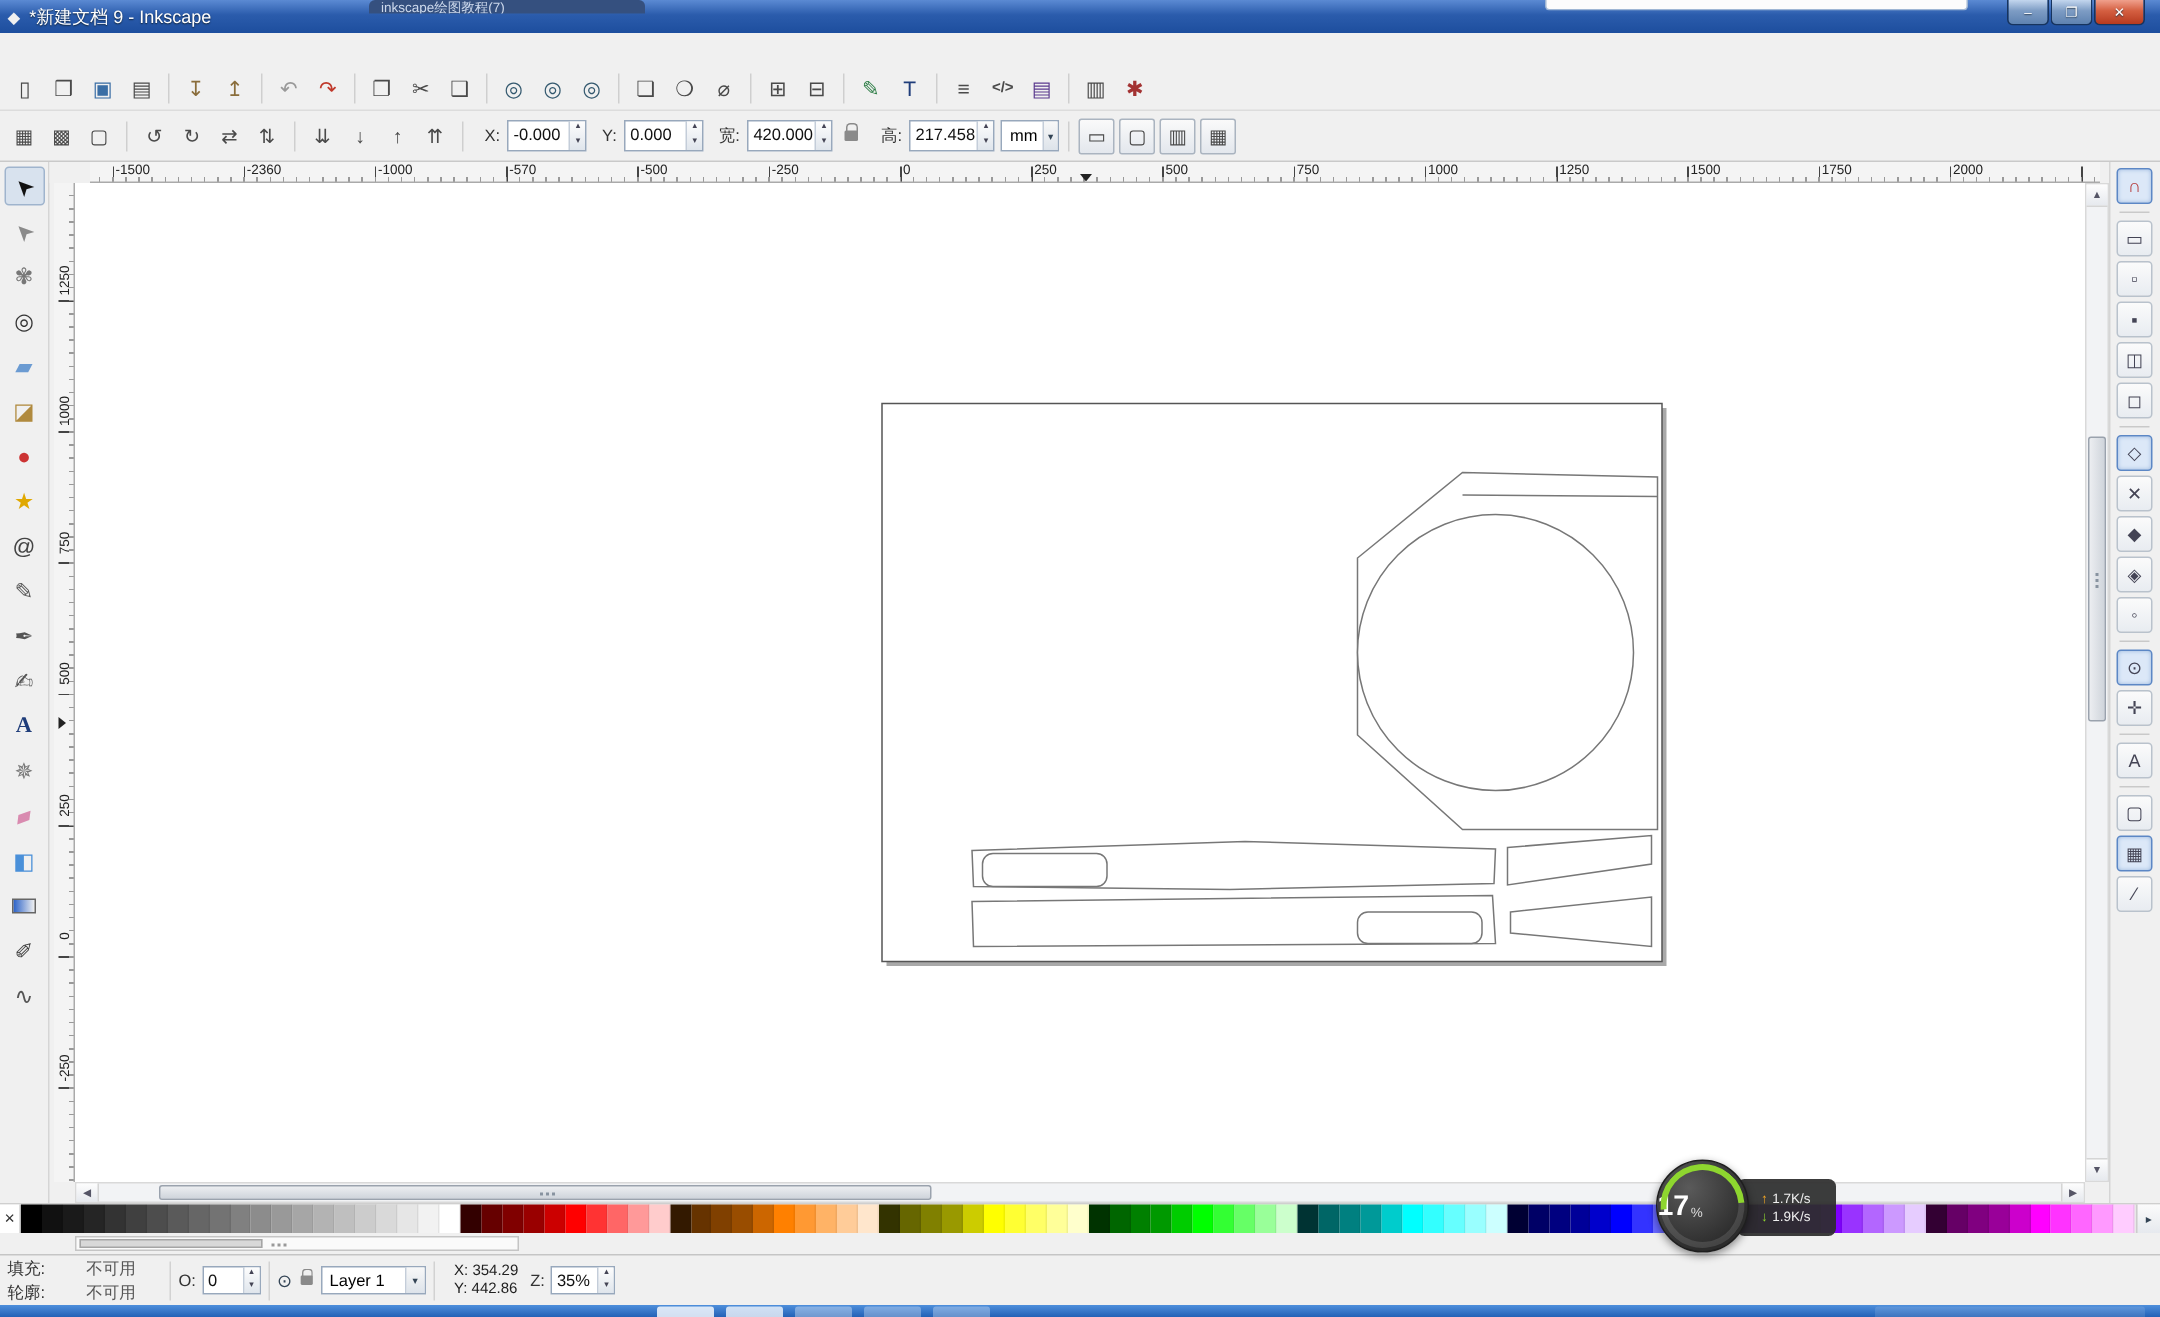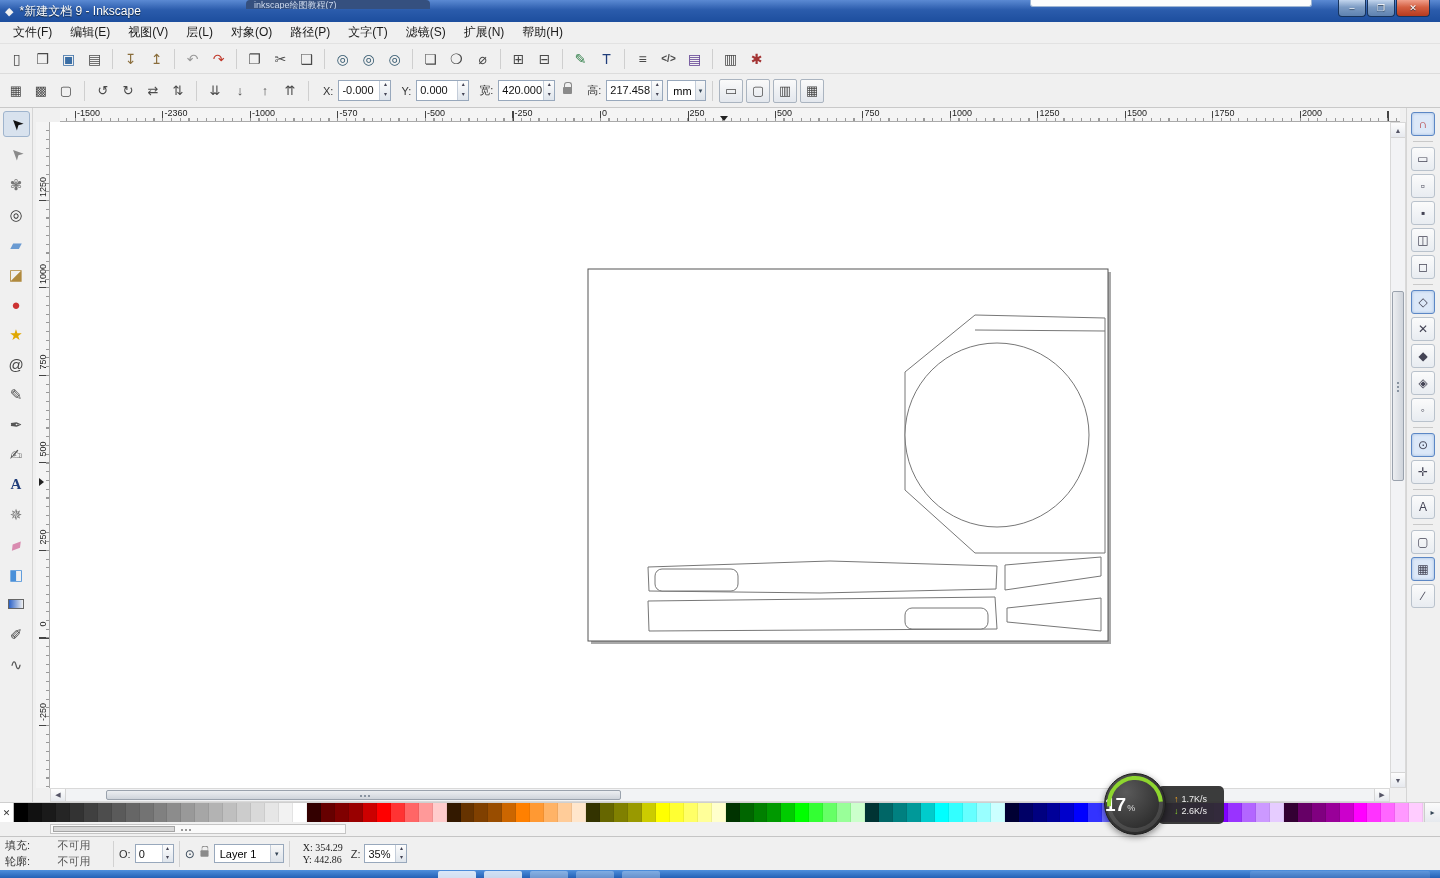--- a/index.html
+++ b/index.html
@@ -105,21 +105,21 @@
 .fillstroke{display:grid;grid-template-columns:auto auto;column-gap:10px;row-gap:1px;padding-left:5px;font-size:11px;min-width:108px;flex:none}
 .fs-label{color:#333}
 .fs-value{color:#555}
 .opacity-box{display:flex;align-items:center;gap:4px;font-size:11px;flex:none;color:#333}
 .layer-ctrl{display:flex;align-items:center;gap:5px;flex:none}
 .eye-icon{font-size:12px;color:#345}
 .mini-lock.sb{transform:scale(.9)}
 .layer-select{display:flex;height:19px;border:1px solid #98a8bc;background:#fff;align-items:center;font-size:11px;padding-left:5px;width:70px;justify-content:space-between}
 .dd-btn{width:13px;height:100%;background:linear-gradient(#f8f8f8,#dde3ea);border-left:1px solid #c4cdd9;font-size:7px;display:flex;align-items:center;justify-content:center;color:#345}
 .sb-message{flex:1;font-size:12px;color:#222;padding-left:10px;white-space:nowrap;overflow:hidden;text-overflow:ellipsis}
-.coords{font-family:Liberation Serif, serif;font-size:10px;color:#222;line-height:12px;margin:16px 8px;flex:none}
+.coords{font-family:Liberation Sans, sans-serif;font-size:10px;color:#222;line-height:12px;margin:16px 8px;flex:none}
 .zoom-ctrl{display:flex;align-items:center;gap:4px;margin-right:22px;font-size:11px;flex:none;color:#333}
 
 
 .taskbar{position:absolute;left:0;top:870px;width:1440px;height:8px;background:linear-gradient(180deg,#4e8fdc,#2361b6)}
 .task-btn{position:absolute;top:1px;height:7px;border-radius:2px 2px 0 0}
 
 
 .speed-circle{position:absolute;left:1104px;top:773px;width:62px;height:62px;border-radius:50%;background:radial-gradient(circle at 35% 30%,#5a5a5a,#2c2c2c 72%);border:1px solid #1e1e1e;z-index:8;display:flex;align-items:center;justify-content:flex-start;color:#fff;box-shadow:0 2px 6px rgba(0,0,0,.45)}
 .speed-arc{position:absolute;inset:2px;border-radius:50%;border:4px solid rgba(255,255,255,.12);border-top-color:#8ed62f;border-left-color:#8ed62f;transform:rotate(40deg)}
 .speed-num{font-size:19px;font-weight:bold;line-height:1}
@@ -145,32 +145,20 @@
           <span>❐</span>
         </div>
       <div class="win-btn close">
           <span>✕</span>
         </div>
     </div>
   </div>
   <div class="bg-tab"><span>inkscape绘图教程(7)</span></div>
   <div class="bg-pill"></div>
 
-  <div class="menubar">
-      <div class="menu-item">文件(F)</div>
-      <div class="menu-item">编辑(E)</div>
-      <div class="menu-item">视图(V)</div>
-      <div class="menu-item">层(L)</div>
-      <div class="menu-item">对象(O)</div>
-      <div class="menu-item">路径(P)</div>
-      <div class="menu-item">文字(T)</div>
-      <div class="menu-item">滤镜(S)</div>
-      <div class="menu-item">扩展(N)</div>
-      <div class="menu-item">帮助(H)</div>
-    </div>
 
   <div class="toolbar1">
       <div class="tbtn">
         <span class="glyph">▯</span>
       </div>
       <div class="tbtn">
         <span class="glyph">❒</span>
       </div>
       <div class="tbtn">
         <span class="glyph" style="color: rgb(58, 110, 165);">▣</span>
@@ -698,21 +686,21 @@
     <div class="task-btn" style="left:1250px;width:180px;background:rgba(255,255,255,.12)"></div>
   </div>
 
   <div class="speed-panel">
     <div class="speed-row">
         <span class="up-arrow">↑</span>
         <span>1.7K/s</span>
       </div>
     <div class="speed-row">
         <span class="down-arrow">↓</span>
-        <span>2.6K/s</span>
+        <span>1.9K/s</span>
       </div>
   </div>
   <div class="speed-circle">
     <div class="speed-arc"></div>
     <span class="speed-num">17</span>
     <span class="speed-pct">%</span>
   </div>
 
 </div>
 

